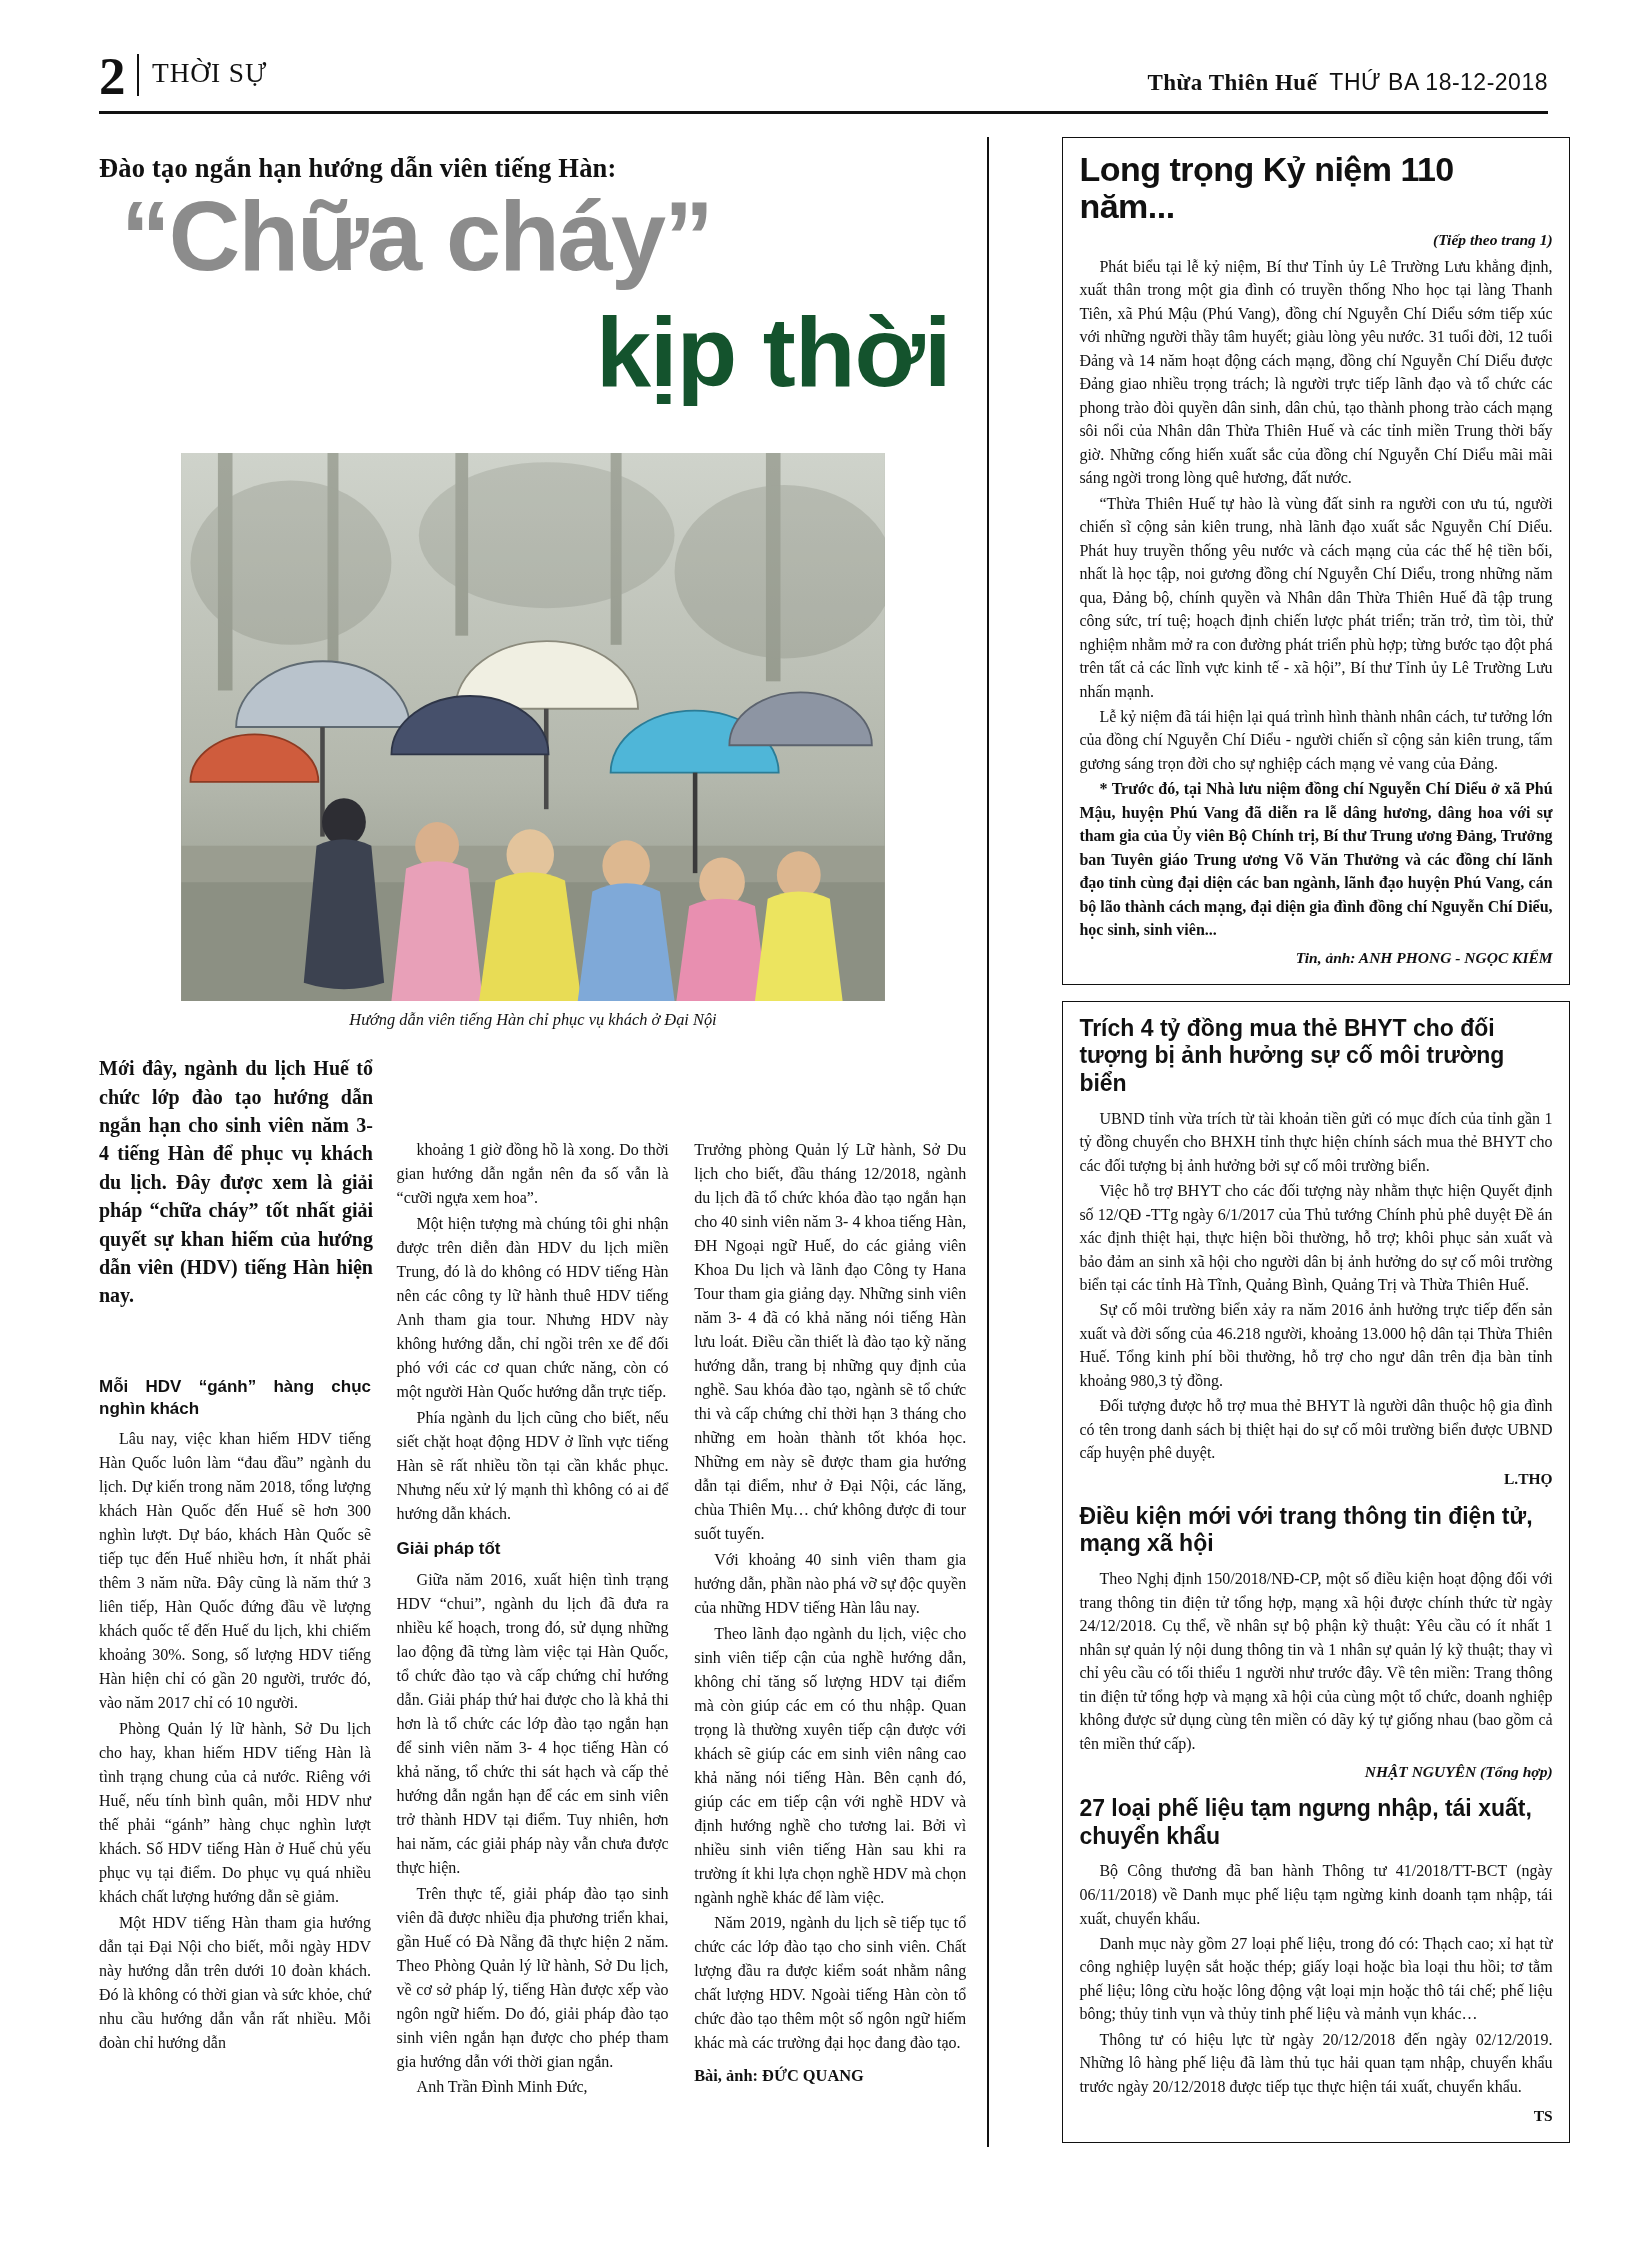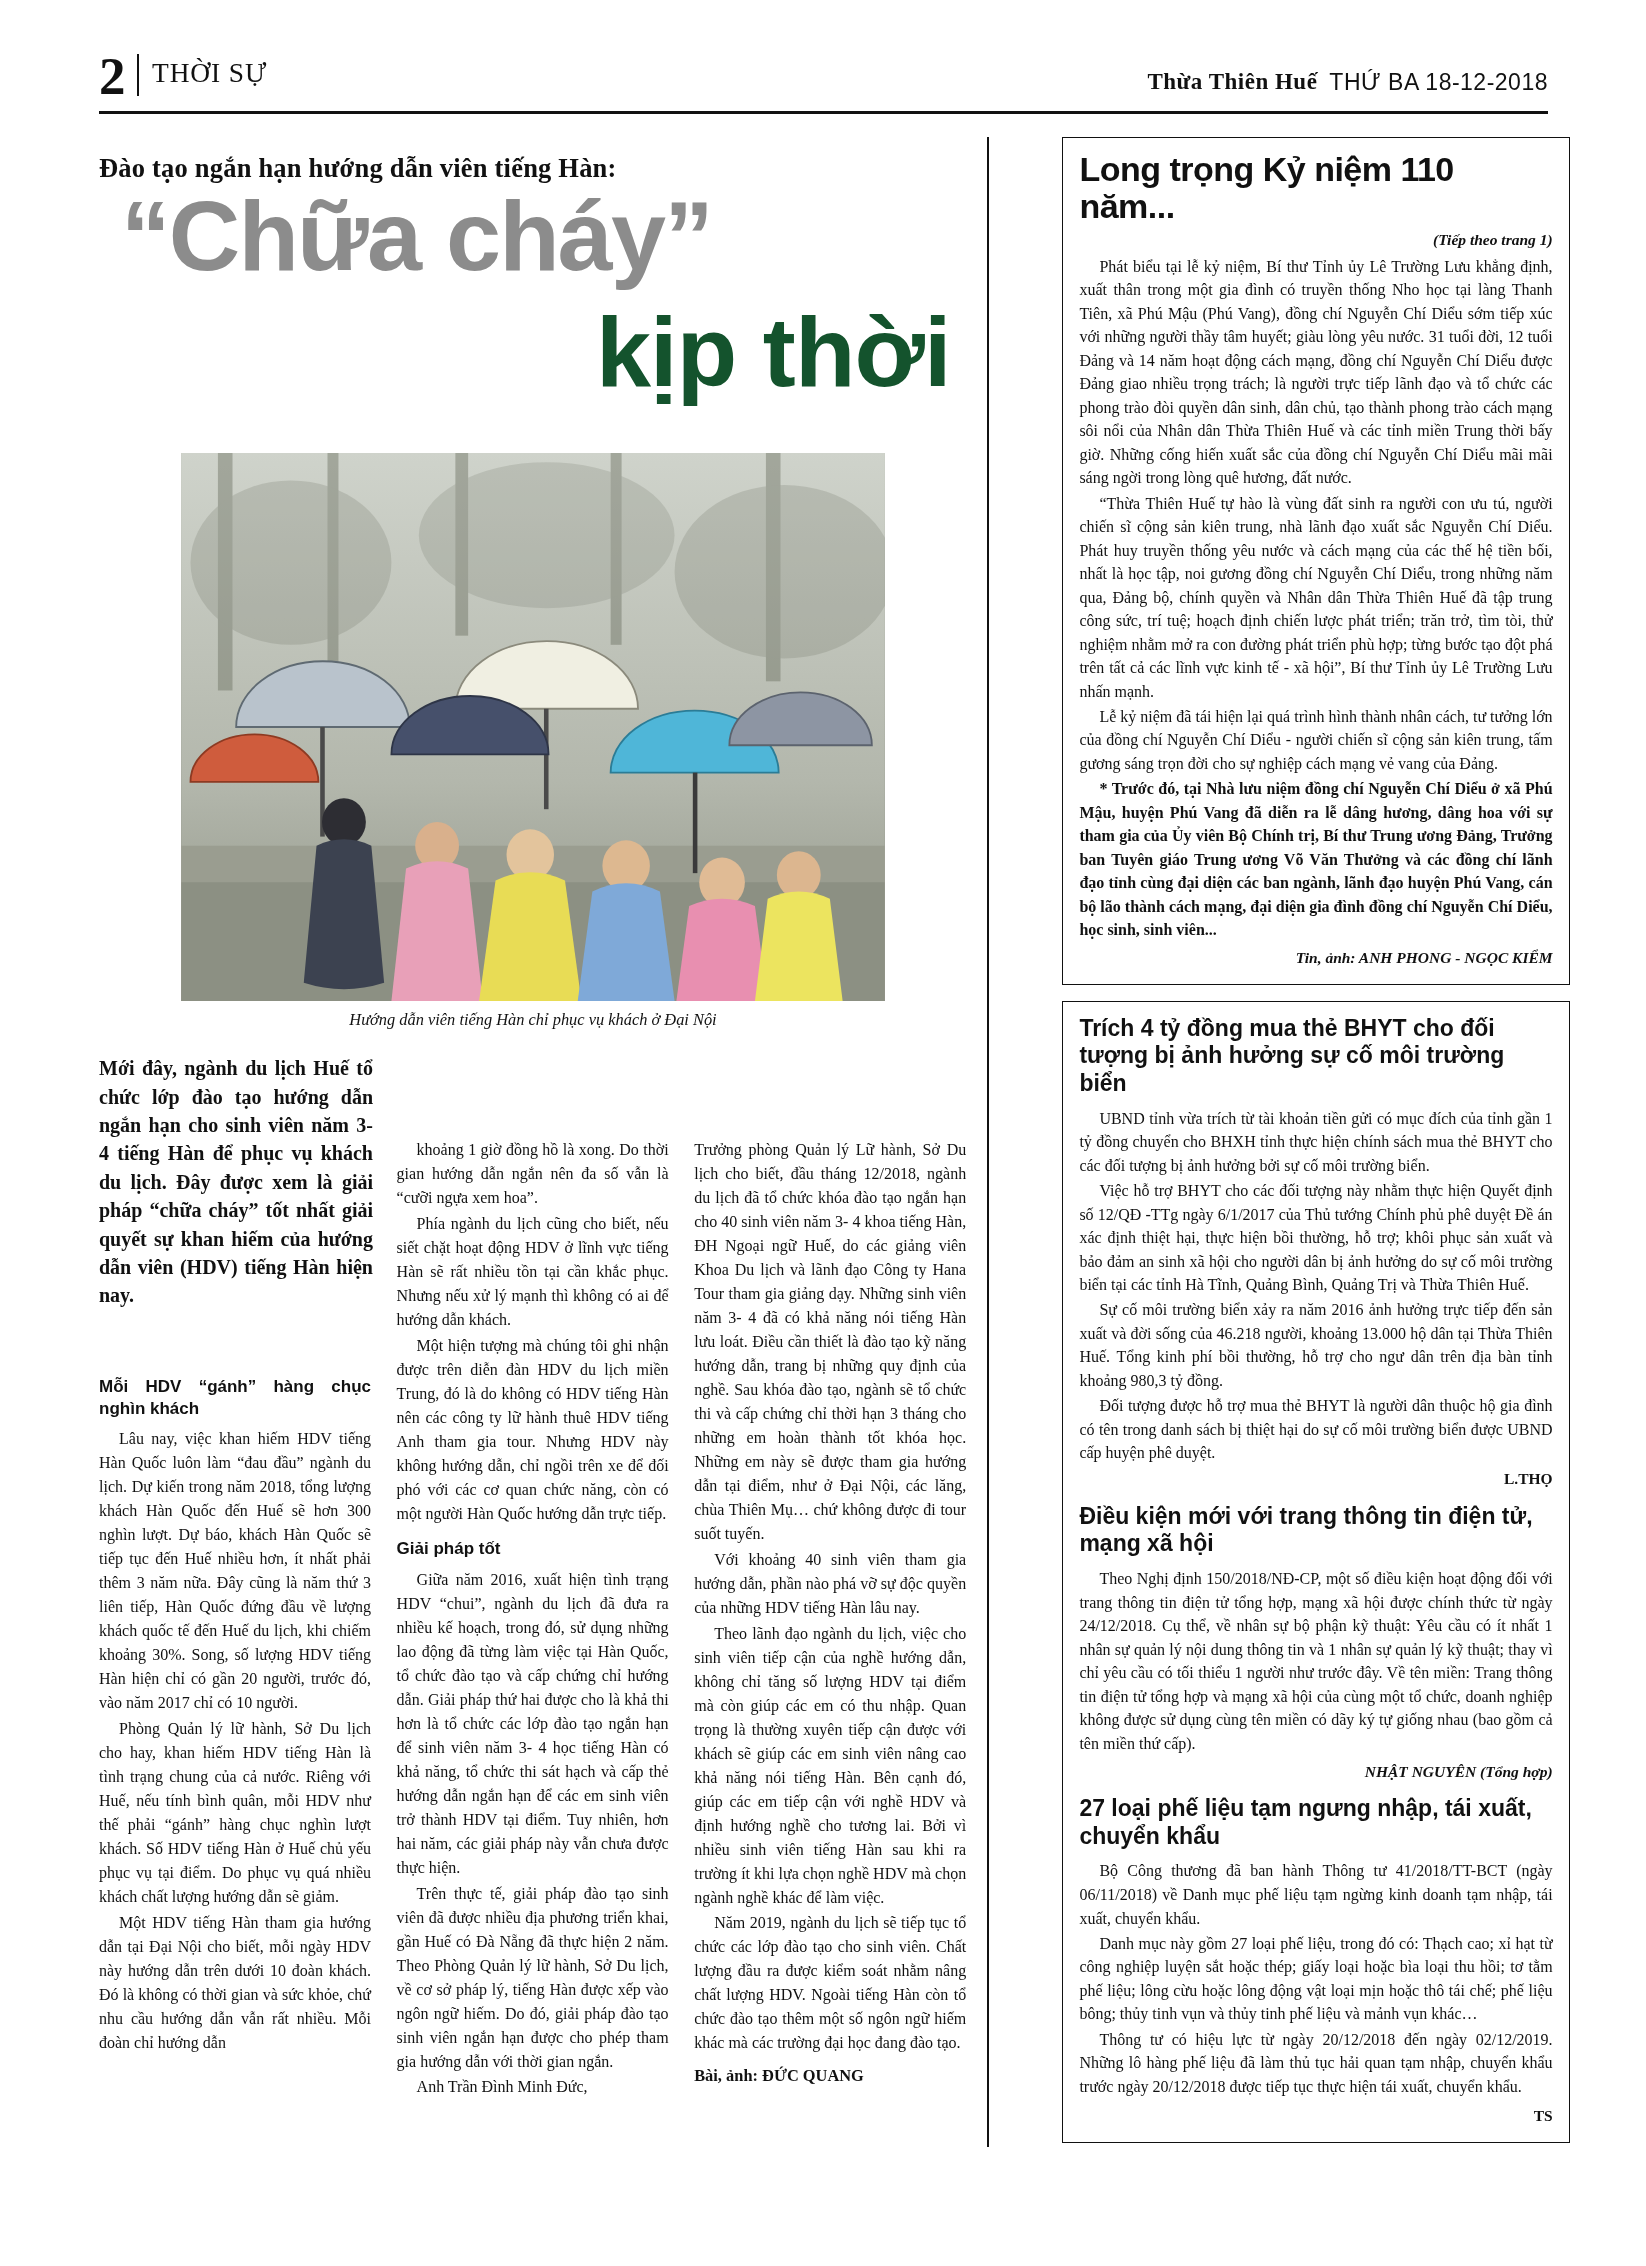--- a/index.html
+++ b/index.html
@@ -51,21 +51,21 @@
     margin: 0 12.8px 1.8px 12.8px;
   }
   .mast-section {
     font-family: "Liberation Serif", serif;
     font-size: 27.4px;
     letter-spacing: 0.9px;
     padding-bottom: 3.7px;
   }
   .mast-right {
     display: flex;
-    align-items: center;
+    align-items: flex-end;
     padding-bottom: 5.5px;
   }
   .mast-paper {
     font-family: "Liberation Serif", serif;
     font-size: 23px;
     font-weight: bold;
     letter-spacing: 0.5px;
   }
   .mast-date {
     font-family: "Liberation Sans", sans-serif;
@@ -358,22 +358,22 @@
 
   <div class="cols">
     <div class="col col1-offset">
       <div class="subhead">Mỗi HDV “gánh” hàng chục nghìn khách</div>
       <p>Lâu nay, việc khan hiếm HDV tiếng Hàn Quốc luôn làm “đau đầu” ngành du lịch. Dự kiến trong năm 2018, tổng lượng khách Hàn Quốc đến Huế sẽ hơn 300 nghìn lượt. Dự báo, khách Hàn Quốc sẽ tiếp tục đến Huế nhiều hơn, ít nhất phải thêm 3 năm nữa. Đây cũng là năm thứ 3 liên tiếp, Hàn Quốc đứng đầu về lượng khách quốc tế đến Huế du lịch, khi chiếm khoảng 30%. Song, số lượng HDV tiếng Hàn hiện chỉ có gần 20 người, trước đó, vào năm 2017 chỉ có 10 người.</p>
       <p>Phòng Quản lý lữ hành, Sở Du lịch cho hay, khan hiếm HDV tiếng Hàn là tình trạng chung của cả nước. Riêng với Huế, nếu tính bình quân, mỗi HDV như thế phải “gánh” hàng chục nghìn lượt khách. Số HDV tiếng Hàn ở Huế chủ yếu phục vụ tại điểm. Do phục vụ quá nhiều khách chất lượng hướng dẫn sẽ giảm.</p>
       <p>Một HDV tiếng Hàn tham gia hướng dẫn tại Đại Nội cho biết, mỗi ngày HDV này hướng dẫn trên dưới 10 đoàn khách. Đó là không có thời gian và sức khỏe, chứ nhu cầu hướng dẫn vẫn rất nhiều. Mỗi đoàn chỉ hướng dẫn</p>
     </div>
     <div class="col">
       <p>khoảng 1 giờ đồng hồ là xong. Do thời gian hướng dẫn ngắn nên đa số vẫn là “cưỡi ngựa xem hoa”.</p>
+      <p>Một hiện tượng mà chúng tôi ghi nhận được trên diễn đàn HDV du lịch miền Trung, đó là do không có HDV tiếng Hàn nên các công ty lữ hành thuê HDV tiếng Anh tham gia tour. Nhưng HDV này không hướng dẫn, chỉ ngồi trên xe để đối phó với các cơ quan chức năng, còn có một người Hàn Quốc hướng dẫn trực tiếp.</p>
       <p>Phía ngành du lịch cũng cho biết, nếu siết chặt hoạt động HDV ở lĩnh vực tiếng Hàn sẽ rất nhiều tồn tại cần khắc phục. Nhưng nếu xử lý mạnh thì không có ai để hướng dẫn khách.</p>
-      <p>Một hiện tượng mà chúng tôi ghi nhận được trên diễn đàn HDV du lịch miền Trung, đó là do không có HDV tiếng Hàn nên các công ty lữ hành thuê HDV tiếng Anh tham gia tour. Nhưng HDV này không hướng dẫn, chỉ ngồi trên xe để đối phó với các cơ quan chức năng, còn có một người Hàn Quốc hướng dẫn trực tiếp.</p>
       <div class="subhead">Giải pháp tốt</div>
       <p>Giữa năm 2016, xuất hiện tình trạng HDV “chui”, ngành du lịch đã đưa ra nhiều kế hoạch, trong đó, sử dụng những lao động đã từng làm việc tại Hàn Quốc, tổ chức đào tạo và cấp chứng chỉ hướng dẫn. Giải pháp thứ hai được cho là khả thi hơn là tổ chức các lớp đào tạo ngắn hạn để sinh viên năm 3- 4 học tiếng Hàn có khả năng, tổ chức thi sát hạch và cấp thẻ hướng dẫn ngắn hạn để các em sinh viên trở thành HDV tại điểm. Tuy nhiên, hơn hai năm, các giải pháp này vẫn chưa được thực hiện.</p>
       <p>Trên thực tế, giải pháp đào tạo sinh viên đã được nhiều địa phương triển khai, gần Huế có Đà Nẵng đã thực hiện 2 năm. Theo Phòng Quản lý lữ hành, Sở Du lịch, về cơ sở pháp lý, tiếng Hàn được xếp vào ngôn ngữ hiếm. Do đó, giải pháp đào tạo sinh viên ngắn hạn được cho phép tham gia hướng dẫn với thời gian ngắn.</p>
       <p>Anh Trần Đình Minh Đức,</p>
     </div>
     <div class="col">
       <p class="noind">Trưởng phòng Quản lý Lữ hành, Sở Du lịch cho biết, đầu tháng 12/2018, ngành du lịch đã tổ chức khóa đào tạo ngắn hạn cho 40 sinh viên năm 3- 4 khoa tiếng Hàn, ĐH Ngoại ngữ Huế, do các giảng viên Khoa Du lịch và lãnh đạo Công ty Hana Tour tham gia giảng dạy. Những sinh viên năm 3- 4 đã có khả năng nói tiếng Hàn lưu loát. Điều cần thiết là đào tạo kỹ năng hướng dẫn, trang bị những quy định của nghề. Sau khóa đào tạo, ngành sẽ tổ chức thi và cấp chứng chỉ thời hạn 3 tháng cho những em hoàn thành tốt khóa học. Những em này sẽ được tham gia hướng dẫn tại điểm, như ở Đại Nội, các lăng, chùa Thiên Mụ… chứ không được đi tour suốt tuyến.</p>
       <p>Với khoảng 40 sinh viên tham gia hướng dẫn, phần nào phá vỡ sự độc quyền của những HDV tiếng Hàn lâu nay.</p>
       <p>Theo lãnh đạo ngành du lịch, việc cho sinh viên tiếp cận của nghề hướng dẫn, không chỉ tăng số lượng HDV tại điểm mà còn giúp các em có thu nhập. Quan trọng là thường xuyên tiếp cận được với khách sẽ giúp các em sinh viên nâng cao khả năng nói tiếng Hàn. Bên cạnh đó, giúp các em tiếp cận với nghề HDV và định hướng nghề cho tương lai. Bởi vì nhiều sinh viên tiếng Hàn sau khi ra trường ít khi lựa chọn nghề HDV mà chọn ngành nghề khác để làm việc.</p>
       <p>Năm 2019, ngành du lịch sẽ tiếp tục tổ chức các lớp đào tạo cho sinh viên. Chất lượng đầu ra được kiểm soát nhằm nâng chất lượng HDV. Ngoài tiếng Hàn còn tổ chức đào tạo thêm một số ngôn ngữ hiếm khác mà các trường đại học đang đào tạo.</p>

